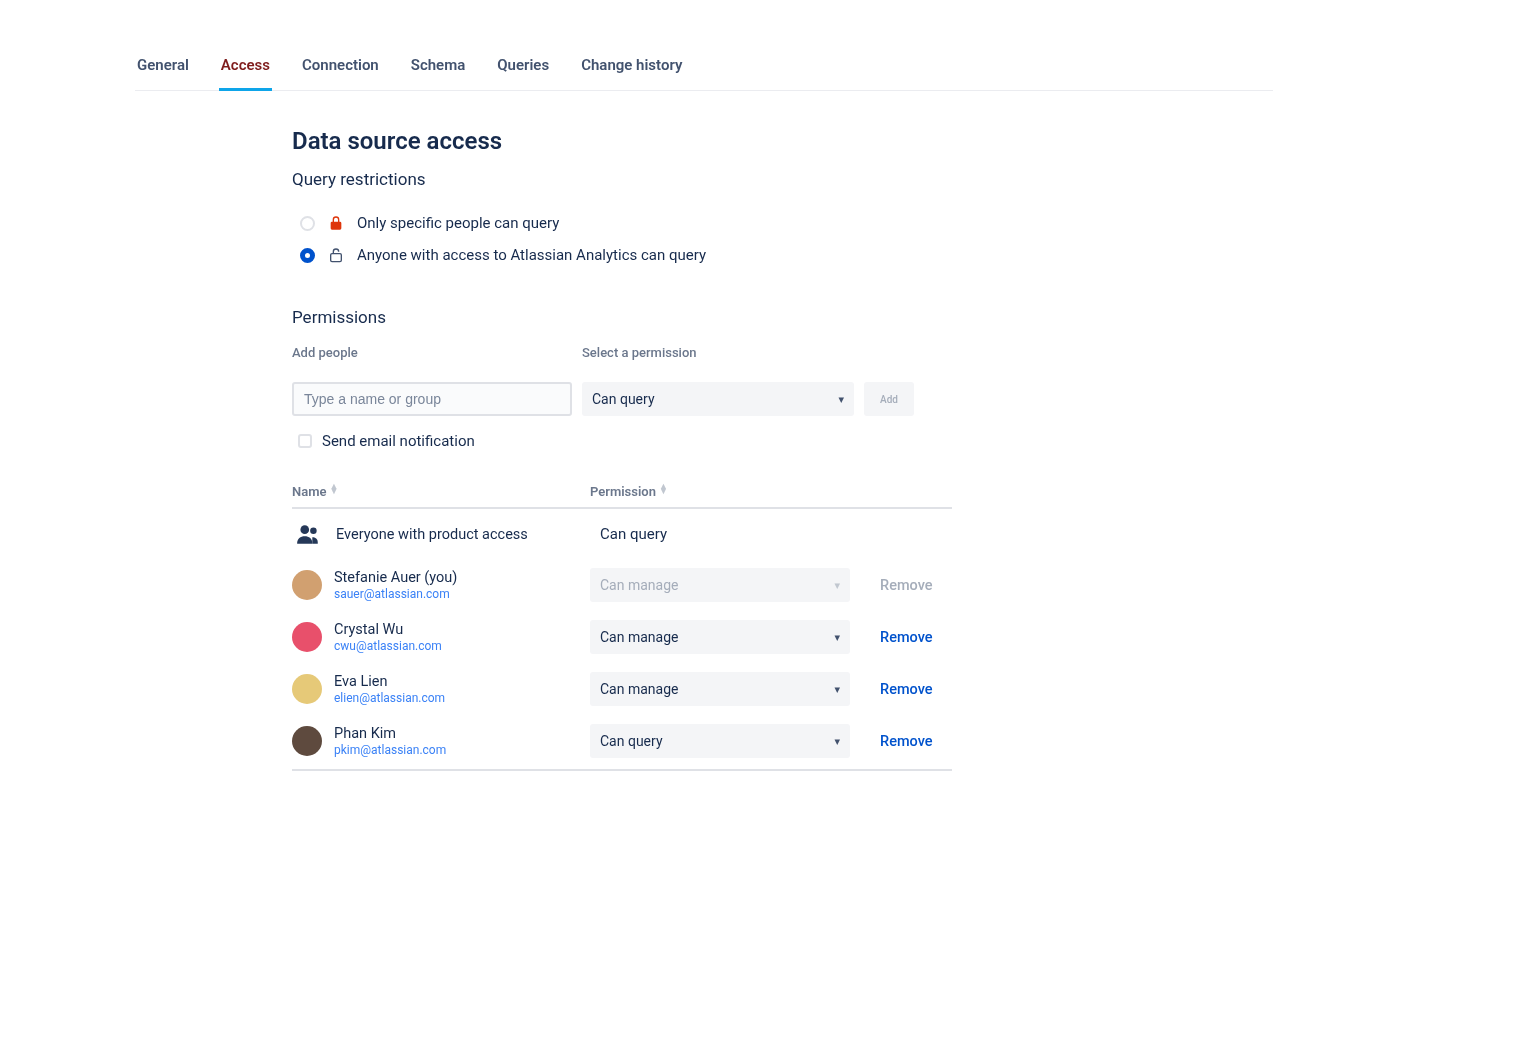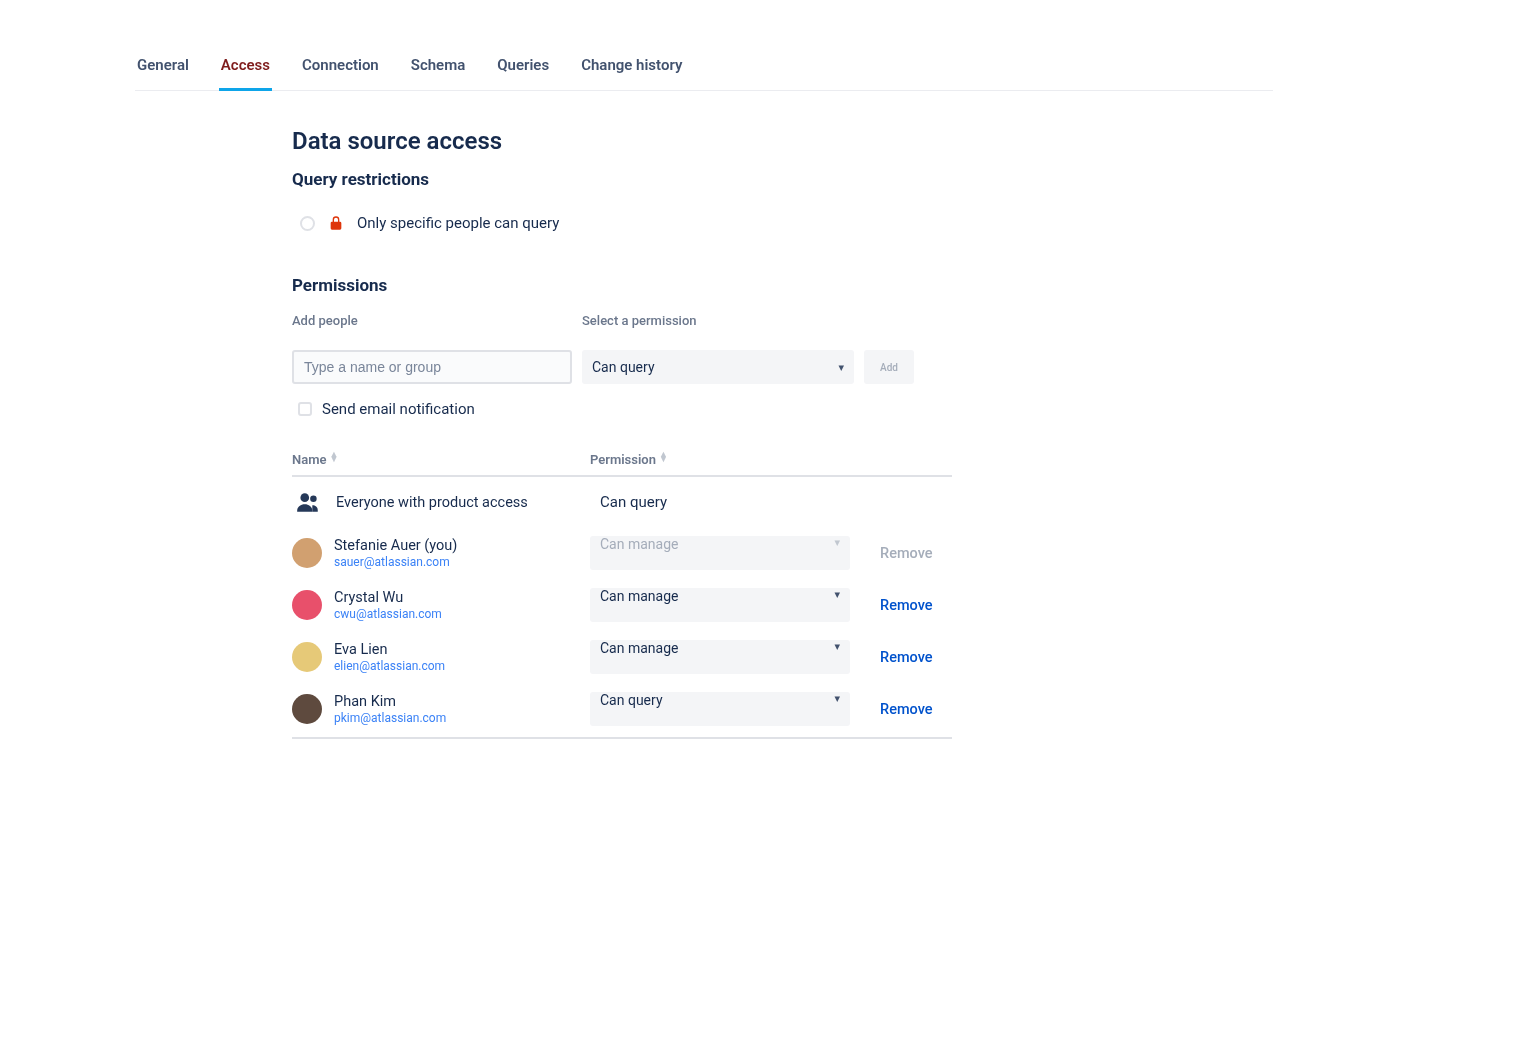--- a/index.html
+++ b/index.html
@@ -43,21 +43,21 @@
     margin-bottom: 14px;
   }
   .desc {
     font-size: 15px;
     color: #172B4D;
     line-height: 1.45;
     margin-bottom: 36px;
   }
   h2 {
     font-size: 17px;
-    font-weight: 700;
+    font-weight: 400;
     color: #172B4D;
     margin-bottom: 18px;
   }
   .radio-row {
     display: flex;
     align-items: center;
     gap: 12px;
     padding: 7px 8px;
     font-size: 15px;
   }
@@ -180,21 +180,21 @@
   .user-name { font-size: 14.5px; color: #172B4D; }
   .user-email { font-size: 12px; color: #3b82f6; margin-top: 1px; }
   .tcell-perm { width: 270px; }
   .tcell-perm-text { font-size: 15px; color: #172B4D; padding-left: 10px; }
   .perm-select {
     width: 260px;
     height: 34px;
     background: #F4F5F7;
     border-radius: 3px;
     display: flex;
-    align-items: flex-start;
+    align-items: center;
     justify-content: space-between;
     padding: 0 10px;
     font-size: 14px;
   }
   .perm-select.disabled { color: #A5ADBA; }
   .tcell-action { flex: 1; padding-left: 20px; }
   .remove-link {
     color: #0052CC;
     font-size: 14.5px;
     font-weight: 500;
@@ -225,20 +225,30 @@
     <div id="restrictions">
         <div class="radio-row">
           <span class="radio"></span>
           <span class="lock-icon">
             <svg width="16" height="16" viewBox="0 0 24 24" fill="#DE350B">
               <path d="M12 2a5 5 0 0 0-5 5v3H6a2 2 0 0 0-2 2v8a2 2 0 0 0 2 2h12a2 2 0 0 0 2-2v-8a2 2 0 0 0-2-2h-1V7a5 5 0 0 0-5-5zm-3 5a3 3 0 1 1 6 0v3H9V7z"></path>
             </svg>
           </span>
           <span>Only specific people can query</span>
         </div>
+        <div class="radio-row">
+          <span class="radio checked"></span>
+          <span class="lock-icon">
+            <svg width="16" height="16" viewBox="0 0 24 24" fill="none" stroke="#42526E" stroke-width="2">
+              <rect x="4" y="10" width="16" height="12" rx="2"></rect>
+              <path d="M8 10V7a4 4 0 0 1 8 0"></path>
+            </svg>
+          </span>
+          <span>Anyone with access to Atlassian Analytics can query</span>
+        </div>
       </div>
 
     <div class="section-gap"></div>
 
     <h2>Permissions</h2>
 
     <div class="form-row">
       <div>
         <div class="field-label">Add people</div>
         <input class="input-text" type="text" placeholder="Type a name or group" style="">

